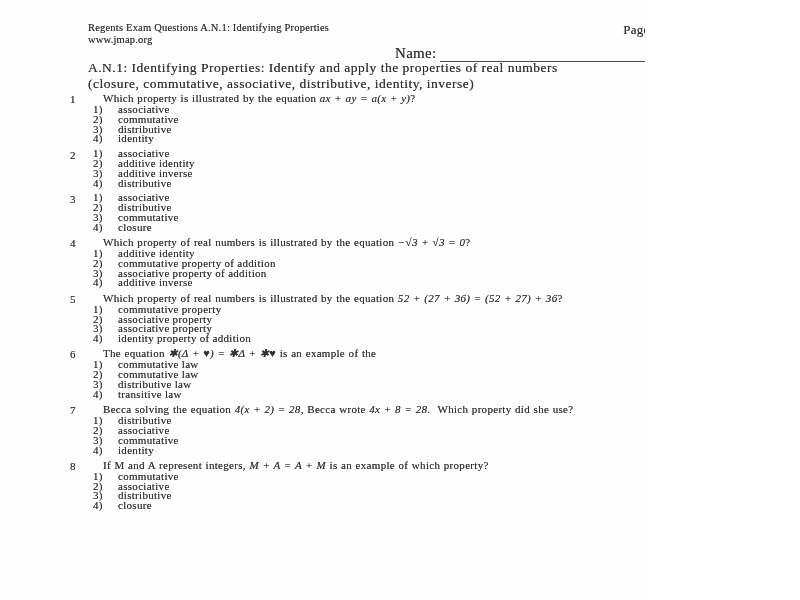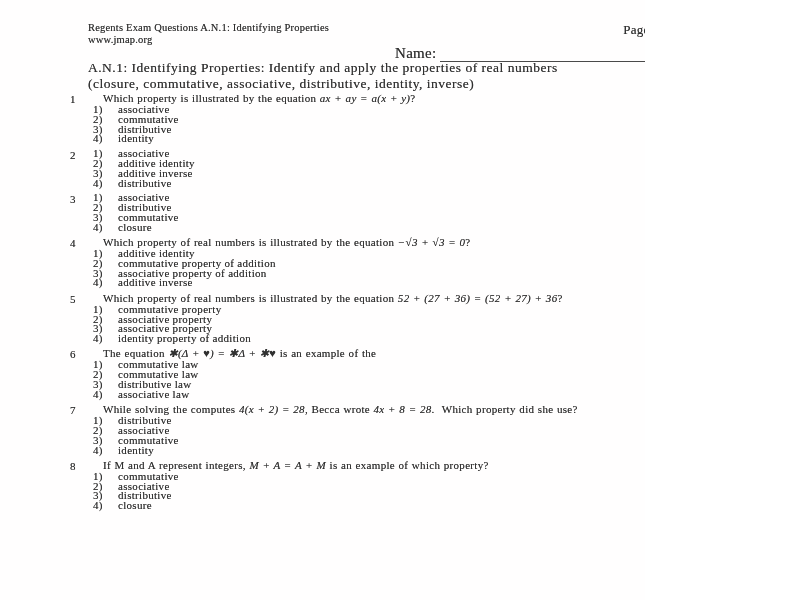--- a/index.html
+++ b/index.html
@@ -192,30 +192,30 @@
               <div class="choice">
                 <span class="c-num">2)</span>
                 <span class="c-label">commutative law</span>
               </div>
               <div class="choice">
                 <span class="c-num">3)</span>
                 <span class="c-label">distributive law</span>
               </div>
               <div class="choice">
                 <span class="c-num">4)</span>
-                <span class="c-label">associative law</span>
+                <span class="c-label">transitive law</span>
               </div>
             </div>
     </div>
   </div>
 
   <div class="q">
     <div class="q-num">7</div>
     <div class="q-body">
-      <div class="q-text"><span class="txt">While solving the computes </span><span class="math">4(x + 2) = 28</span><span class="txt">, Becca wrote </span><span class="math">4x + 8 = 28</span><span class="txt">. &nbsp;Which property did she use?</span></div>
+      <div class="q-text"><span class="txt">Becca solving the equation </span><span class="math">4(x + 2) = 28</span><span class="txt">, Becca wrote </span><span class="math">4x + 8 = 28</span><span class="txt">. &nbsp;Which property did she use?</span></div>
       <div class="choices">
               <div class="choice">
                 <span class="c-num">1)</span>
                 <span class="c-label">distributive</span>
               </div>
               <div class="choice">
                 <span class="c-num">2)</span>
                 <span class="c-label">associative</span>
               </div>
               <div class="choice">

